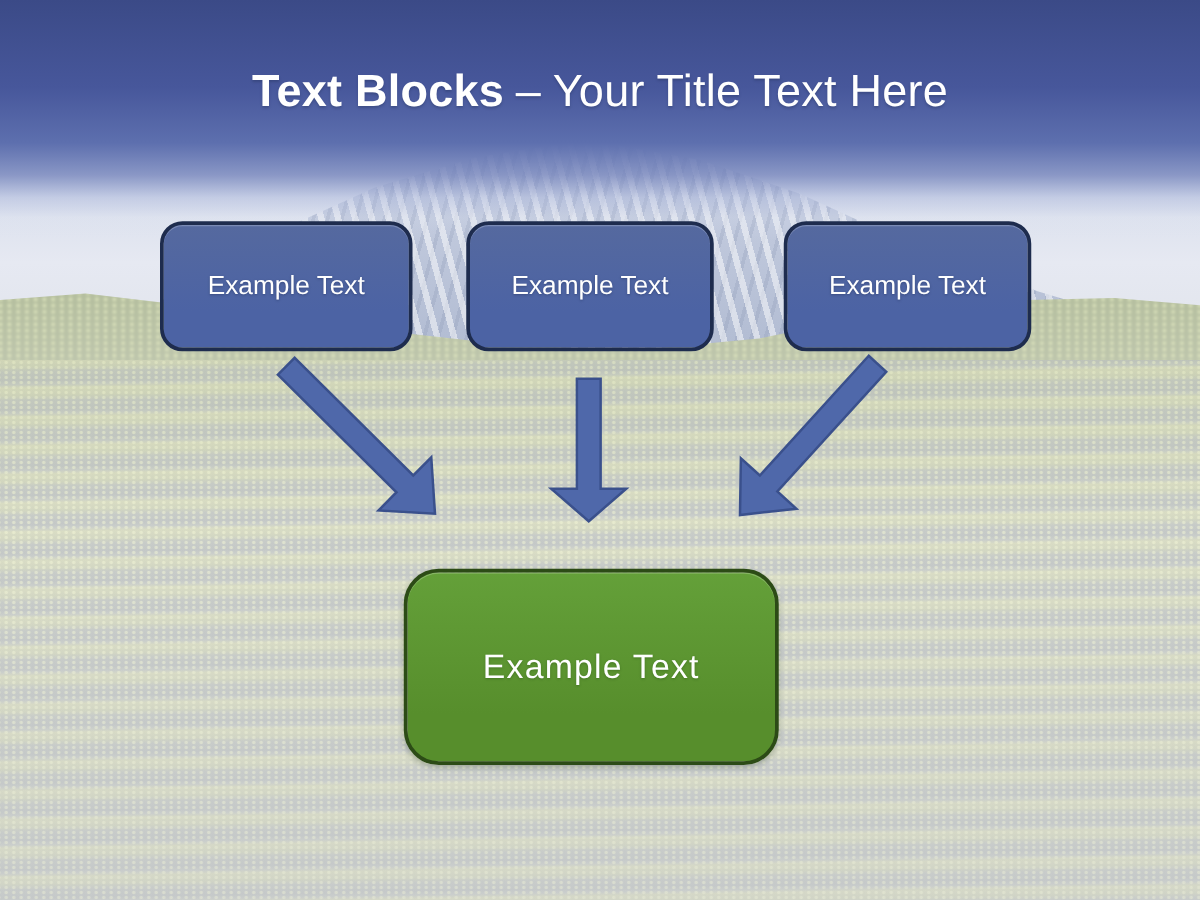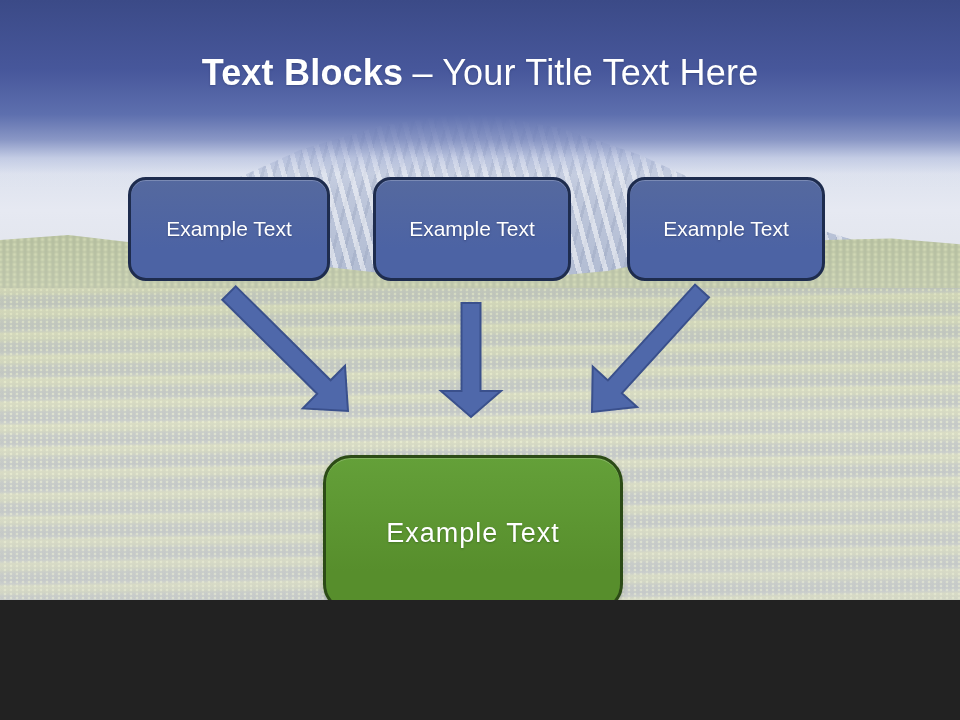--- a/index.html
+++ b/index.html
@@ -1,17 +1,17 @@
 <!DOCTYPE html>
 <html style="--header-top: #3b4a87; --header-bottom: #5d6fae; --title-text: #ffffff; --block-fill: #4c63a4; --block-border: #1e2c4e; --arrow-fill: #4f68aa; --arrow-border: #3a508c; --result-fill: #578e2c; --result-border: #2c4b16;"><head>
 <meta charset="utf-8">
 <style>
   html,body{margin:0;padding:0;background:#222;}
   .slide{
-    position:relative;width:960px;height:600px;overflow:hidden;
+    position:relative;width:960px;height:720px;overflow:hidden;
     font-family:"Liberation Sans",sans-serif;
     background:linear-gradient(180deg,#c2cade 110px,#d8deec 150px,#e6e9f2 210px,#e3e6ee 250px,#dfe2e8 300px,#d4d7d8 100%);
   }
   
   .mountain{
     position:absolute;left:0;top:0;width:960px;height:330px;
     background:
       repeating-linear-gradient(75deg, rgba(255,255,255,.50) 0 5px, rgba(255,255,255,0) 5px 13px),
       repeating-linear-gradient(105deg, rgba(142,154,182,.28) 0 3px, rgba(255,255,255,0) 3px 11px),
       linear-gradient(180deg,#e4e8f2 0%,#c5cde0 45%,#b4bed4 80%,#aeb8cd 100%);

